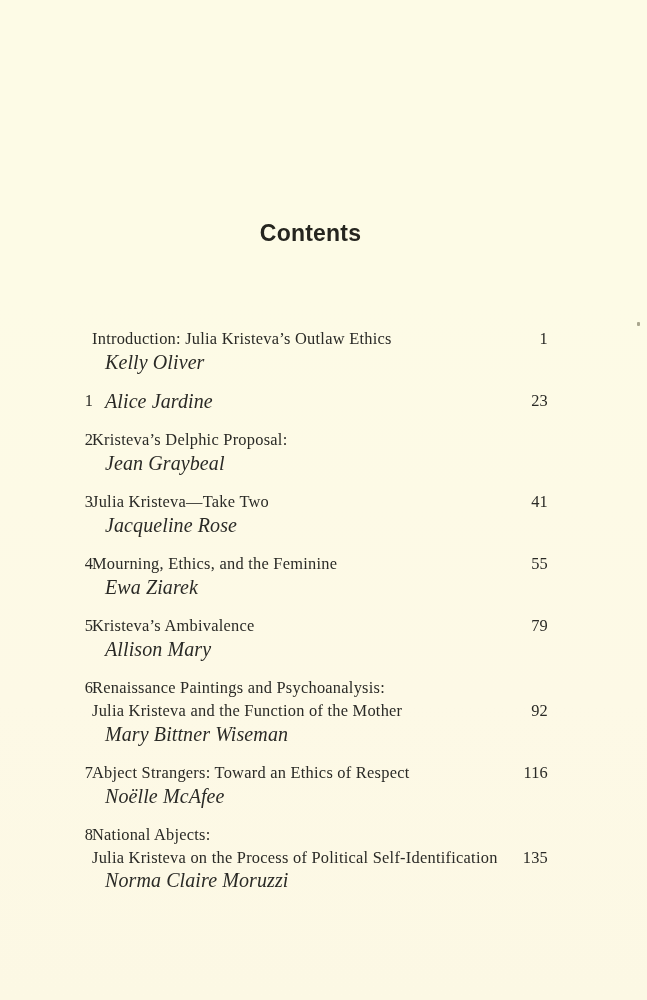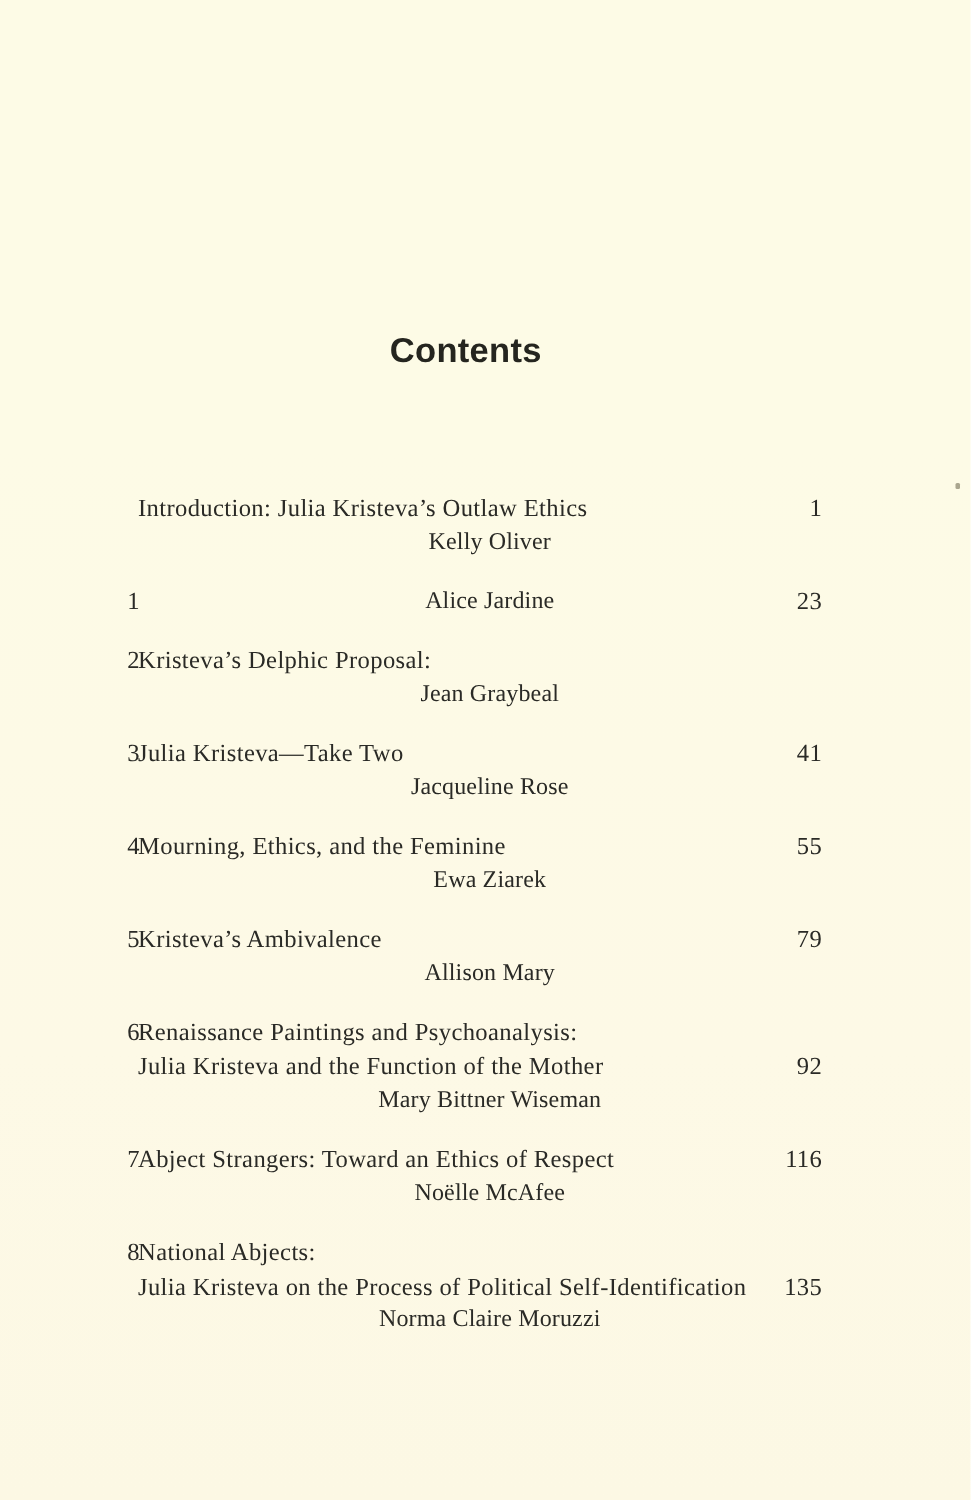--- a/index.html
+++ b/index.html
@@ -88,26 +88,26 @@
     right: 0;
     top: 0;
     width: 44px;
     text-align: right;
     font-size: 16.4px;
     line-height: 22.6px;
     letter-spacing: 0.2px;
   }
 
   .author {
-    font-size: 16px;
+    font-style: italic;
+    font-size: 20px;
     line-height: 22.4px;
     padding-left: 13px;
     letter-spacing: 0.1px;
     white-space: nowrap;
-    text-align: center;
   }
 
   
   .speck {
     position: absolute;
     left: 637px;
     top: 322px;
     width: 3px;
     height: 4px;
     background: #8d8a72;

